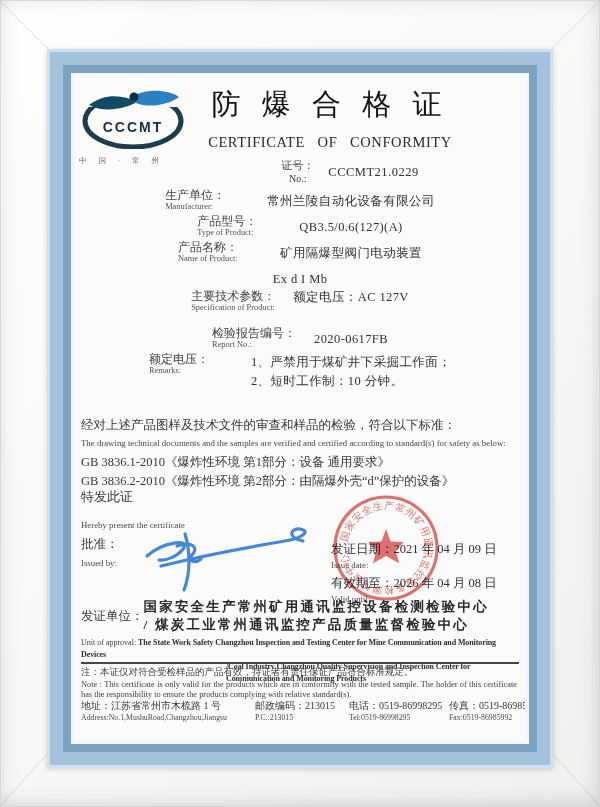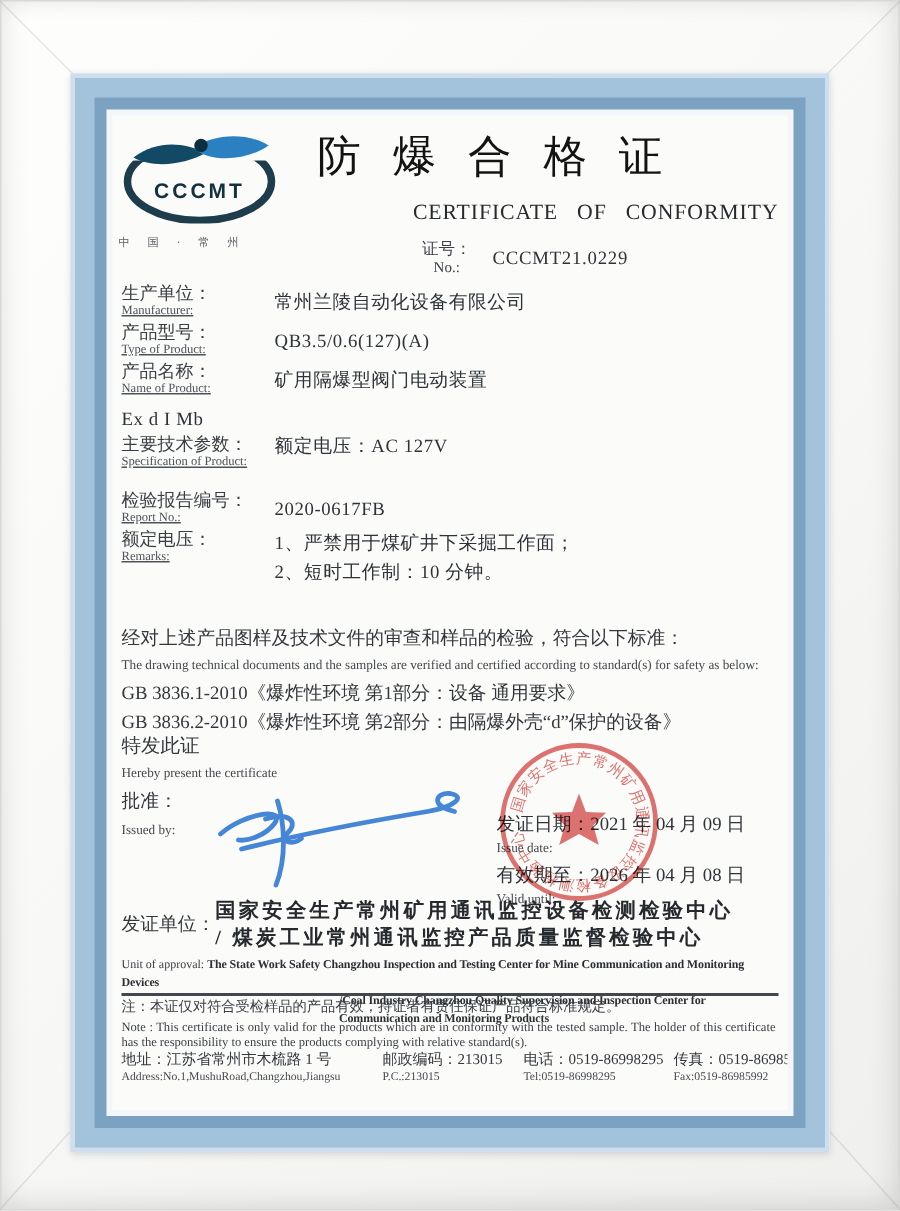--- a/index.html
+++ b/index.html
@@ -19,46 +19,46 @@
   .band2{background:#a3c3dc;padding:13px;}
   .band3{background:#7ba3c1;padding:8px;}
   .band4{background:#f3f7fa;padding:4px;}
   .content{box-sizing:border-box;position:relative;width:100%;height:100%;background:#fbfcf9;padding:4px 6px;color:#35393d;overflow:hidden;}
 
   
   .logo-box{position:absolute;left:4px;top:8px;width:116px;}
   .logo-region{font-size:7.5px;letter-spacing:5px;color:#5c6165;margin-top:3px;white-space:nowrap;}
   .header-center{margin-left:60px;text-align:center;padding-top:4px;}
   .title-cn{font-size:29px;letter-spacing:7px;color:#131313;white-space:pre;}
-  .title-en{font-size:14.5px;letter-spacing:.6px;color:#26292d;margin-top:9px;white-space:pre;text-align:right;}
+  .title-en{font-size:14.5px;letter-spacing:.6px;color:#26292d;margin-top:9px;white-space:pre;}
   .certno{display:flex;justify-content:center;align-items:flex-start;gap:14px;margin-top:7px;margin-left:40px;}
   .certno-cn{font-size:11px;color:#3a3e44;text-align:left;}
   .certno-en{font-size:10px;color:#3a3e44;}
   .certno-val{font-size:12.5px;letter-spacing:.5px;color:#2e3338;padding-top:7px;}
 
   
   .fields{margin-top:4px;}
-  .field{display:flex;margin-bottom:2px;line-height:1.18;}
+  .field{display:flex;margin-bottom:2px;line-height:1.18;justify-content:center;}
   .f-label{width:102px;flex:none;}
   .f-cn{font-size:12px;color:#3a3e44;}
-  .f-en{font-size:8.4px;color:#4c5258;text-decoration:underline;}
+  .f-en{font-size:8.4px;color:#4c5258;}
   .f-val{font-size:12.5px;color:#2e3338;letter-spacing:.4px;padding-top:6px;}
   .f-val.twoline{padding-top:1px;line-height:1.55;}
   .gap{height:11px;}
 
   
   .standards{margin-top:25px;}
   .std-cn{font-size:12.5px;color:#33373c;}
   .std-en{font-size:8.8px;color:#44484d;margin:4px 0 5px;}
   .std-item{font-size:12.5px;line-height:1.55;color:#33373c;}
 
   
   .sec-present{position:absolute;left:6px;top:411px;}
   .present-cn{font-size:13px;color:#33373c;}
-  .present-en{font-size:8.8px;color:#44484d;margin-top:4px;}
+  .present-en{font-size:8.8px;color:#44484d;margin-top:14px;}
   .approve-cn{font-size:12.5px;color:#33373c;margin-top:6px;}
   .approve-en{font-size:8.8px;color:#44484d;margin-top:5px;}
   .signature{position:absolute;left:58px;top:447px;pointer-events:none;}
   .dates{position:absolute;left:256px;top:464px;}
   .date-cn{font-size:12.5px;color:#2f3338;}
   .date-en{font-size:8.8px;color:#44484d;margin:2px 0 5px;}
   .seal{position:absolute;left:256px;top:416px;width:110px;height:110px;opacity:.8;mix-blend-mode:multiply;pointer-events:none;}
 
   
   .sec-approval{position:absolute;left:6px;top:521px;width:436px;}

